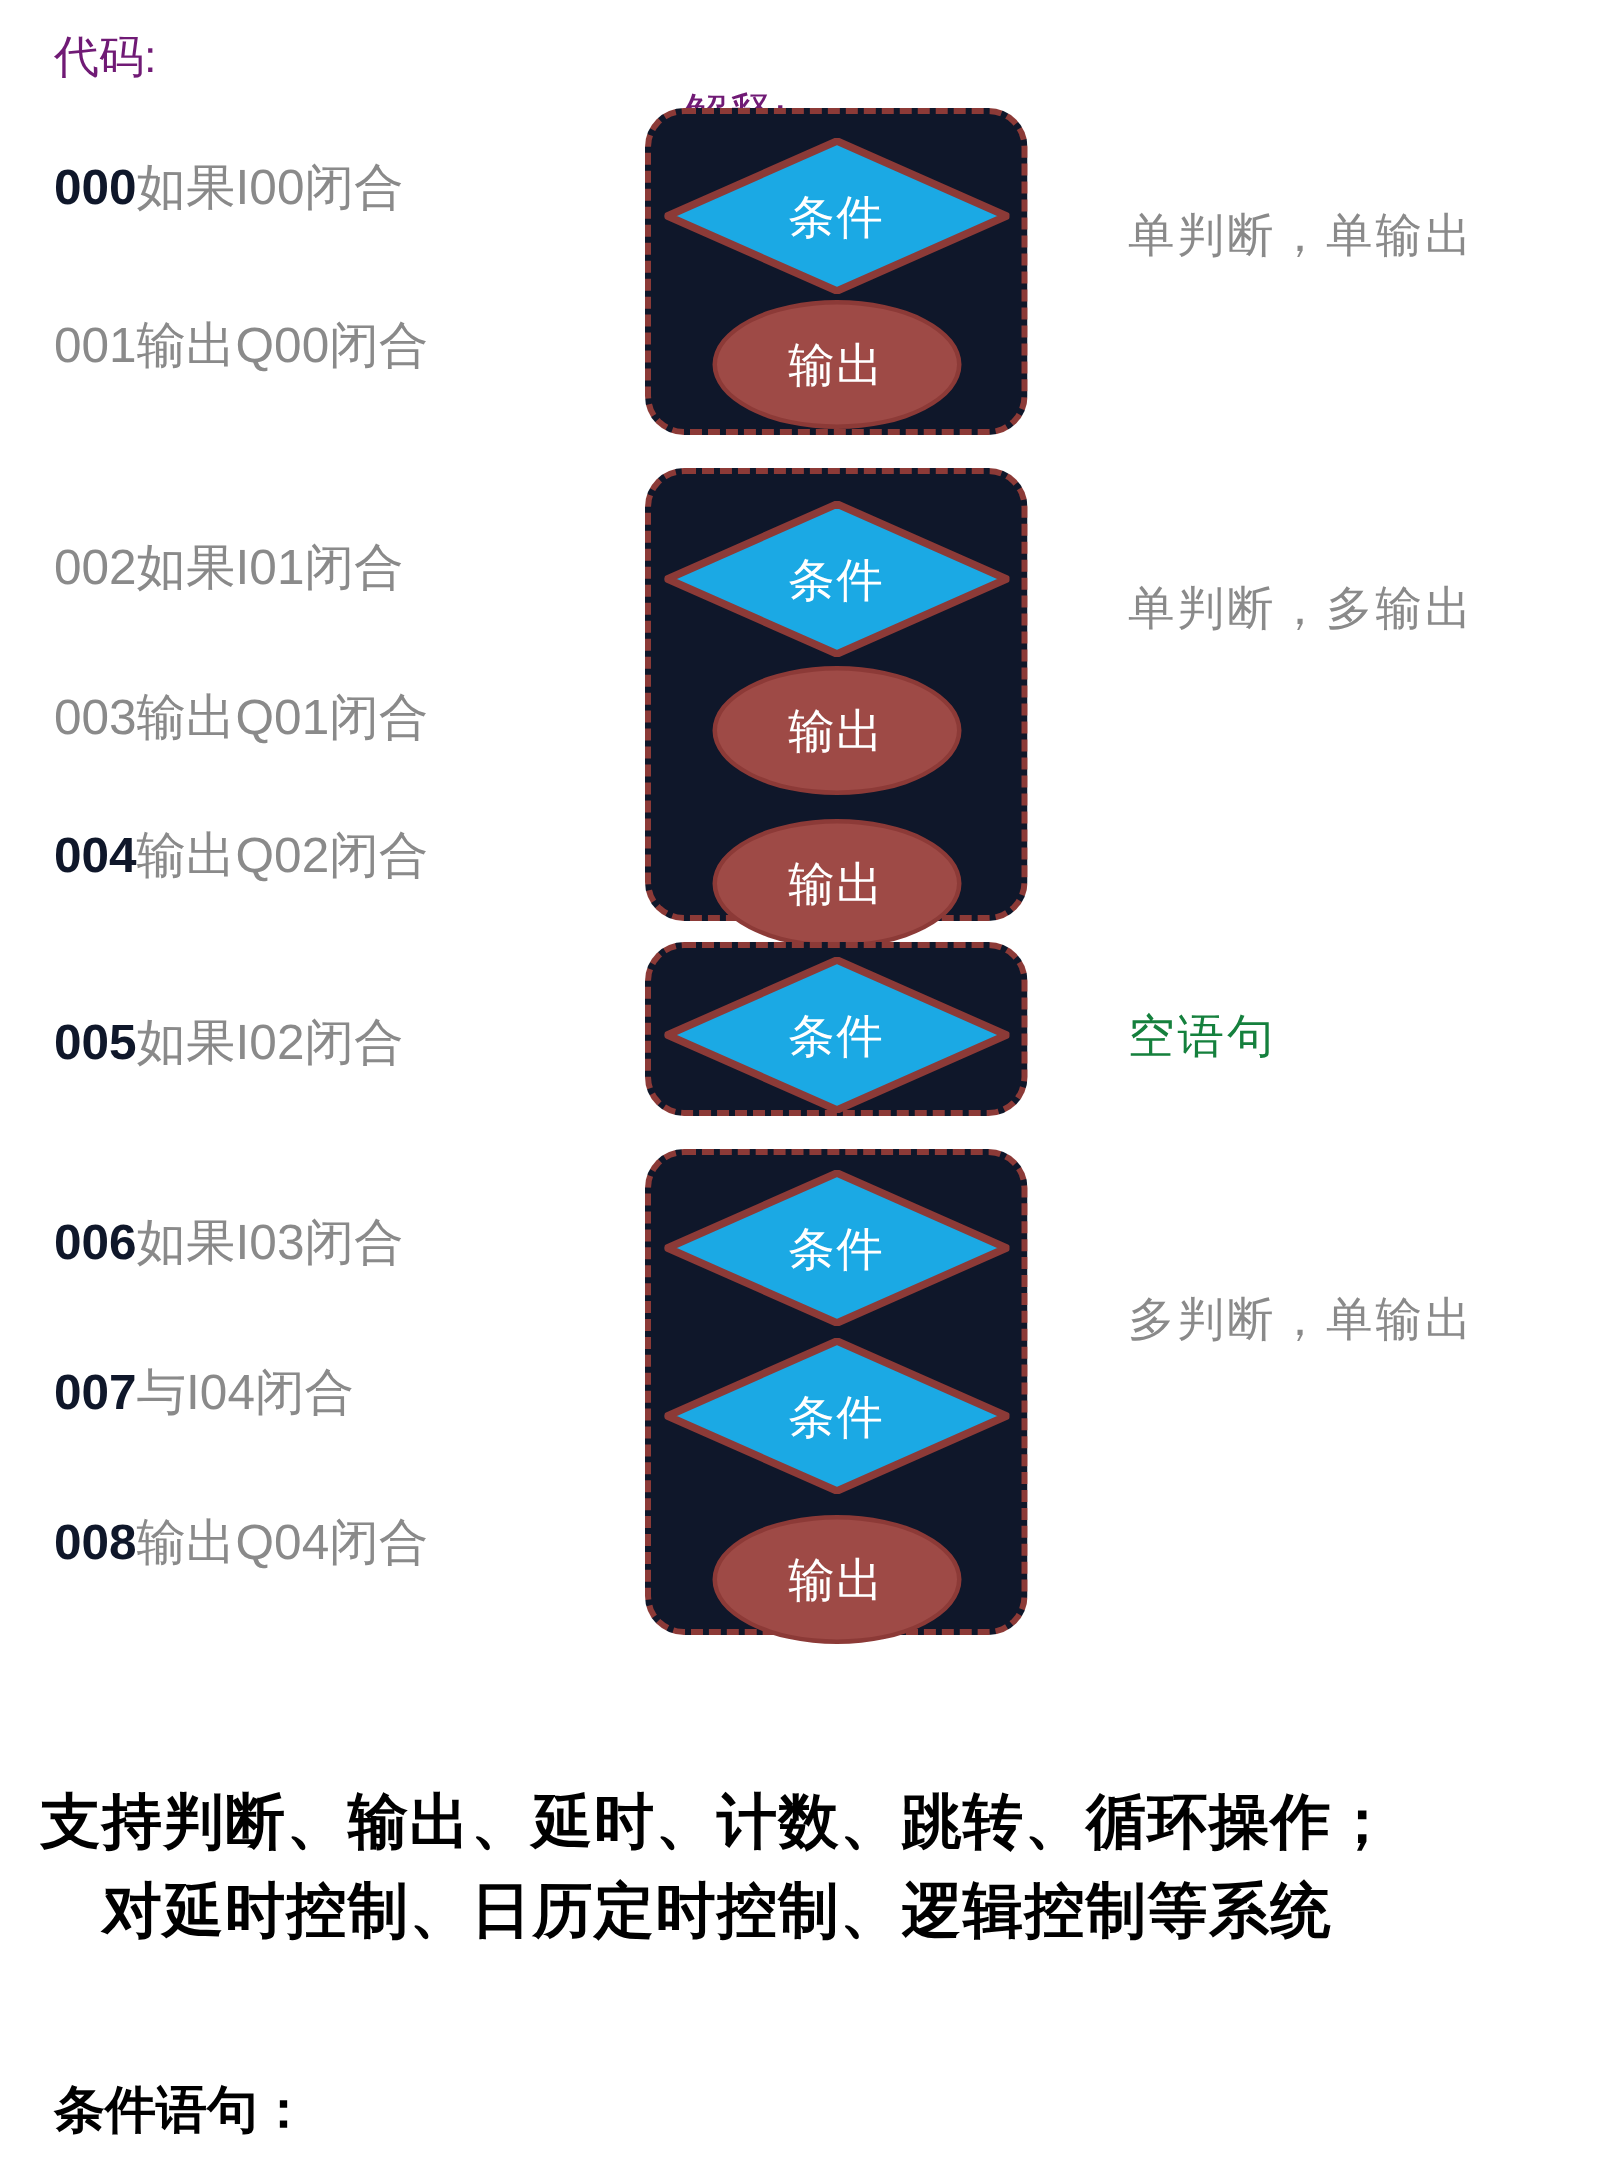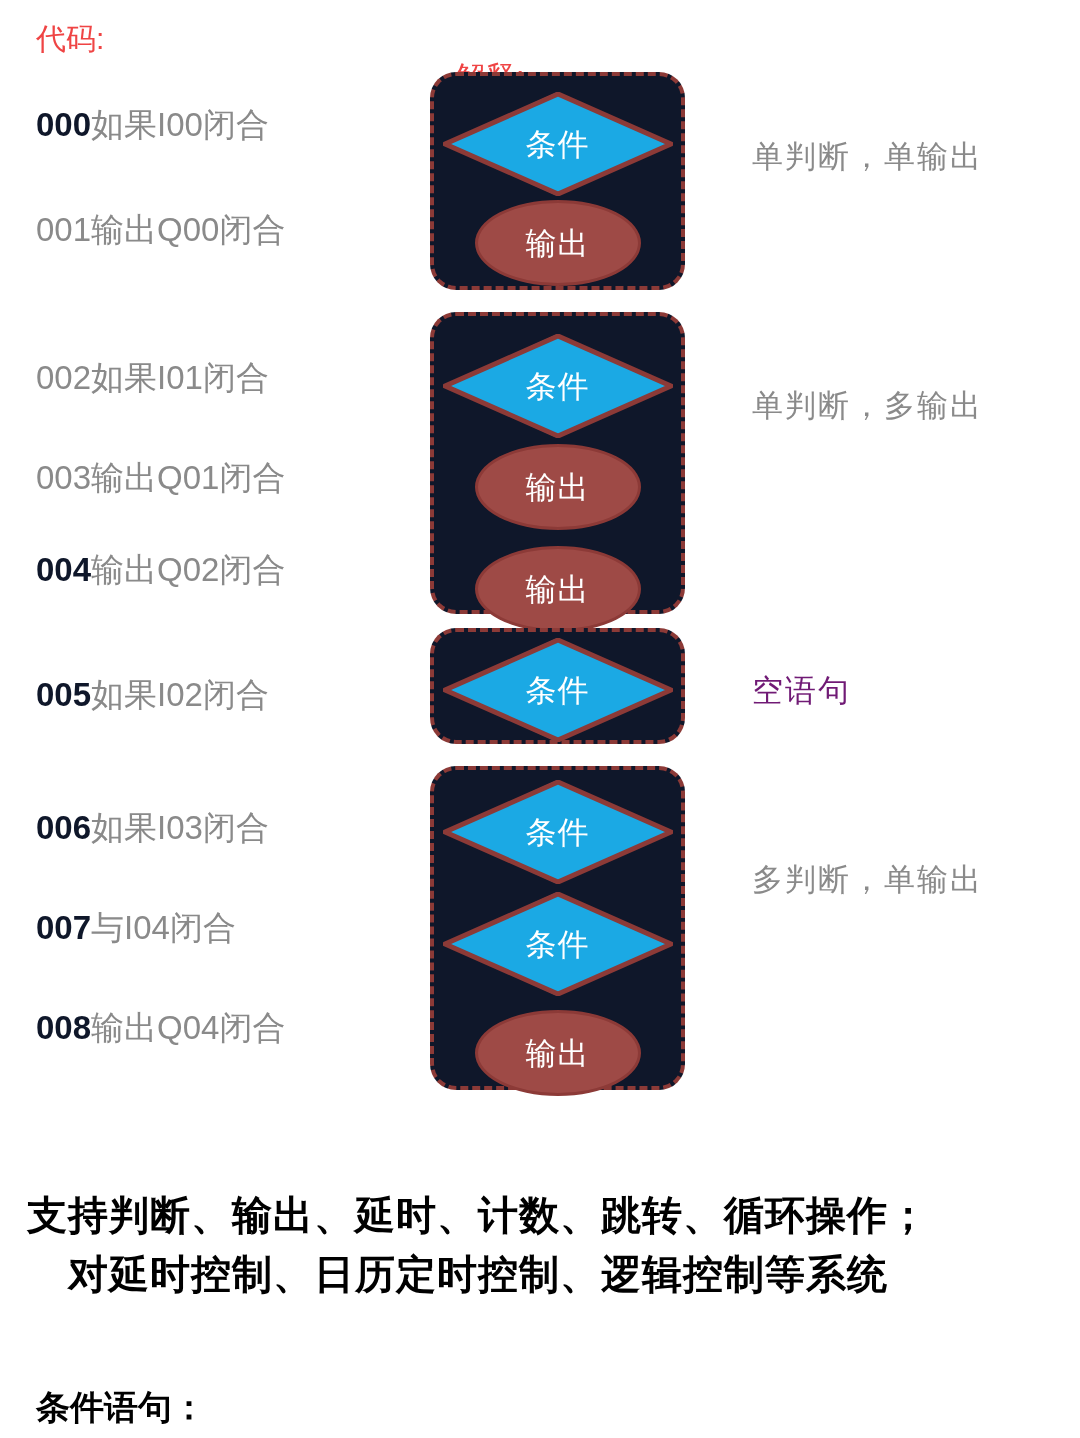--- a/index.html
+++ b/index.html
@@ -12,21 +12,21 @@
     width: 1080px;
     height: 1438px;
     position: relative;
     font-family: "Liberation Sans", "DejaVu Sans", sans-serif;
     overflow: hidden;
   }
 
   
   .col-header {
     position: absolute;
-    color: #ef4444;
+    color: #701a75;
     font-size: 30px;
     line-height: 1;
     white-space: nowrap;
   }
   #hdr-code  { left: 36px;  top: 24px; }
   #hdr-expl  { left: 456px; top: 24px; margin-top: 38px; }
 
   
   #code-column {
     position: absolute;
@@ -258,21 +258,21 @@
           <div class="ell-bg" style="background: rgb(158, 74, 70); border-color: rgb(140, 58, 55);"></div>
           <span class="shape-label" style="color: rgb(255, 255, 255);">输出</span>
         </div>
       </div>
     </div>
   </div>
 
 <div id="explanation-column">
     <div class="explain-line" style="top: 141px; color: rgb(138, 138, 138);">单判断，单输出</div>
     <div class="explain-line" style="top: 390px; color: rgb(138, 138, 138);">单判断，多输出</div>
-    <div class="explain-line" style="top: 675px; color: #701a75; text-align: center;">空语句</div>
+    <div class="explain-line" style="top: 675px; color: #15803d; text-align: center;">空语句</div>
     <div class="explain-line" style="top: 864px; color: rgb(138, 138, 138);">多判断，单输出</div>
   </div>
 
 <div id="summary">
     <span class="sum-line">支持判断、输出、延时、计数、跳转、循环操作；</span>
     <span class="sum-line">对延时控制、日历定时控制、逻辑控制等系统</span>
   </div>
 
 <div id="footer-label">条件语句：</div>
 

